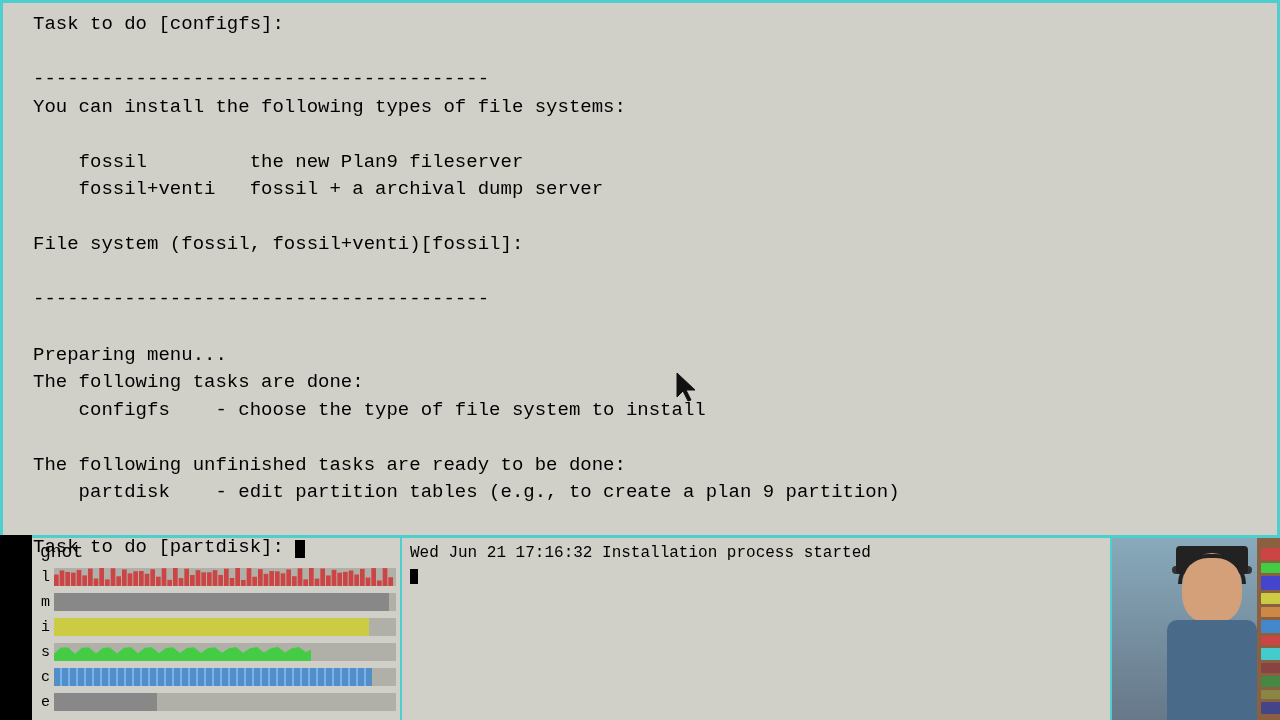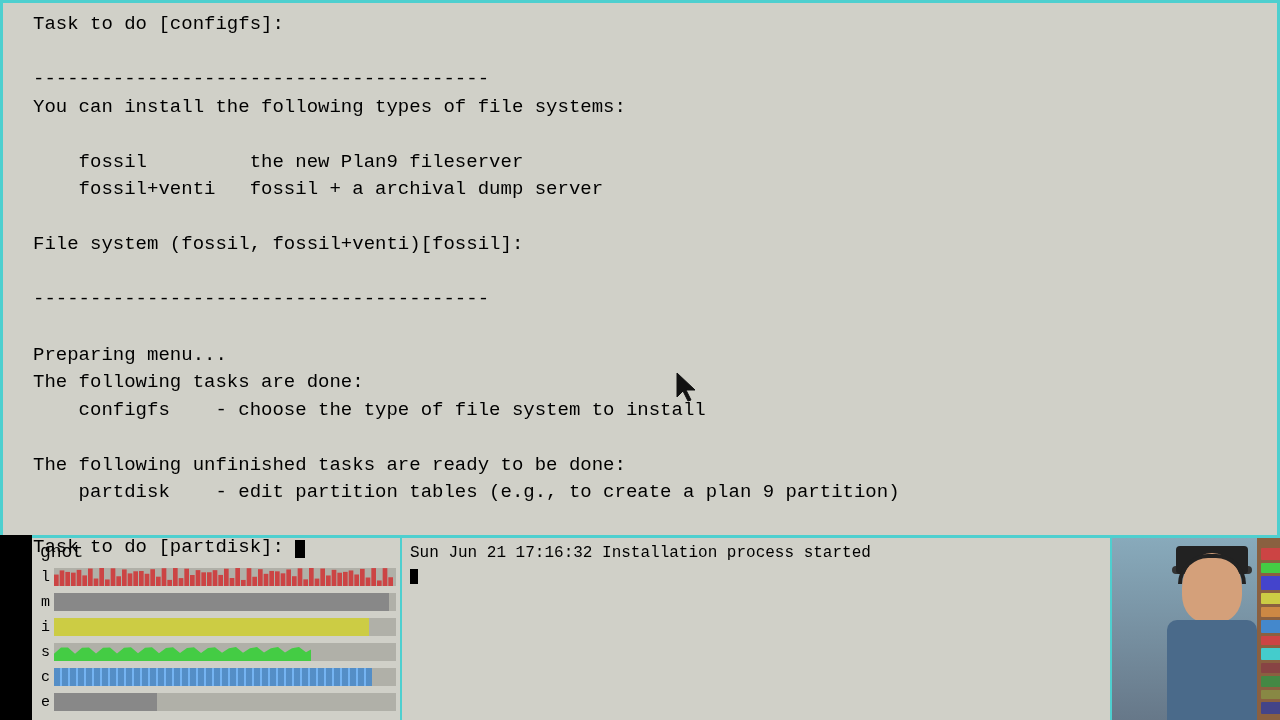--- a/index.html
+++ b/index.html
@@ -375,21 +375,21 @@
         <div class="gnot-row">
           <span class="gnot-label">e</span>
           <div class="gnot-bar-container">
             <div class="gnot-bar" style="width: 30%; background: rgb(136, 136, 136);"></div>
           </div>
         </div>
       </div>
   </div>
 
   <div id="console-panel">
-    <pre><span>Sun Jun 21 17:16:32 Installation process started</span>
+    <pre><span>Wed Jun 21 17:16:32 Installation process started</span>
 <span class="console-cursor"></span></pre>
   </div>
 
   <div id="webcam-panel">
     <div class="webcam-person">
 
       <div class="bookshelf">
         <div class="book" style="top:10px; background:#c44; height:12px;"></div>
         <div class="book" style="top:25px; background:#4c4; height:10px;"></div>
         <div class="book" style="top:38px; background:#44c; height:14px;"></div>

